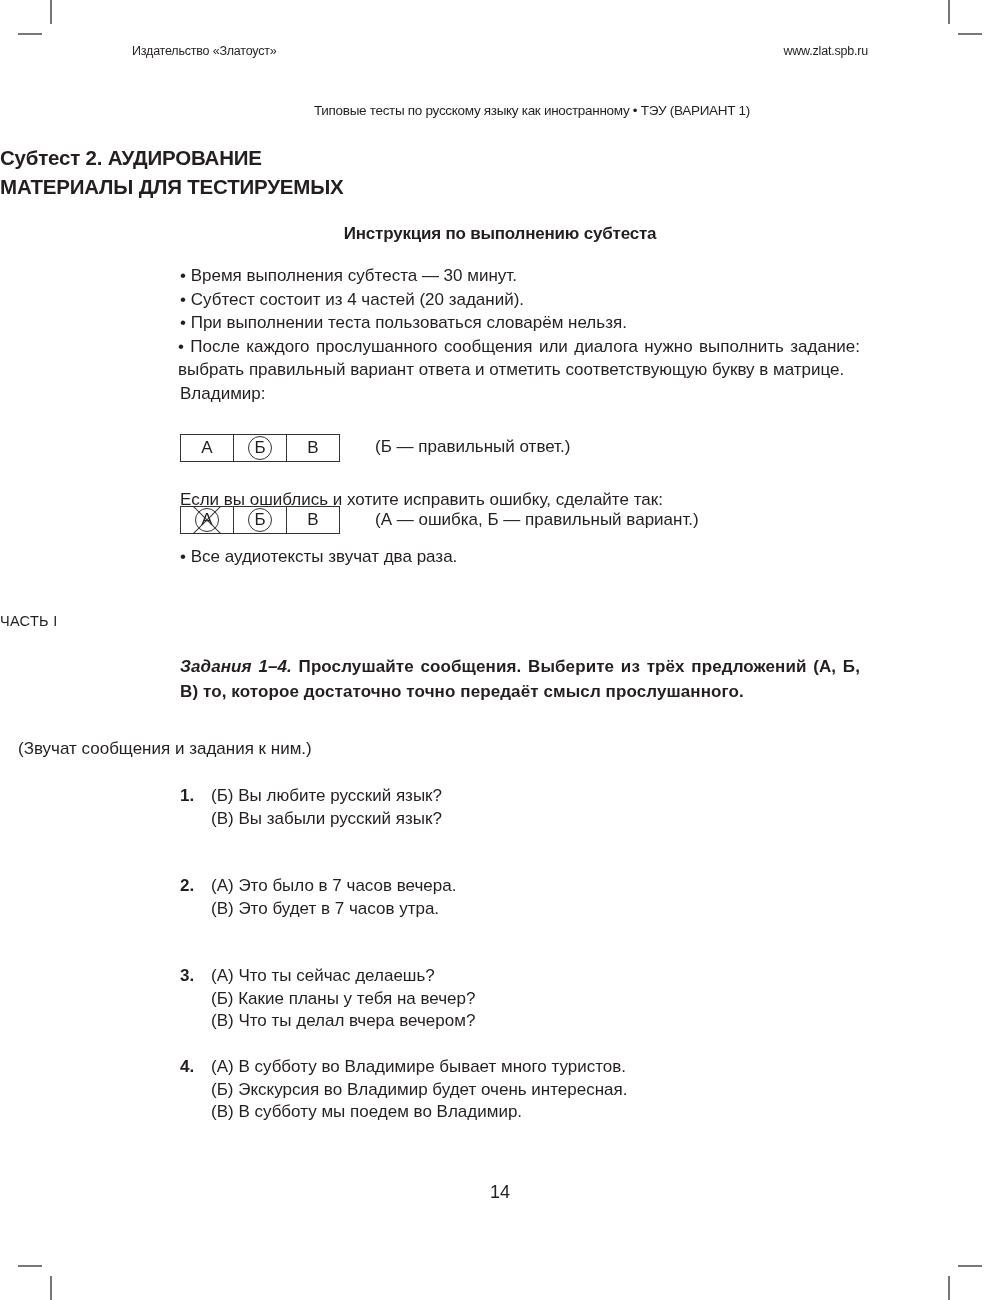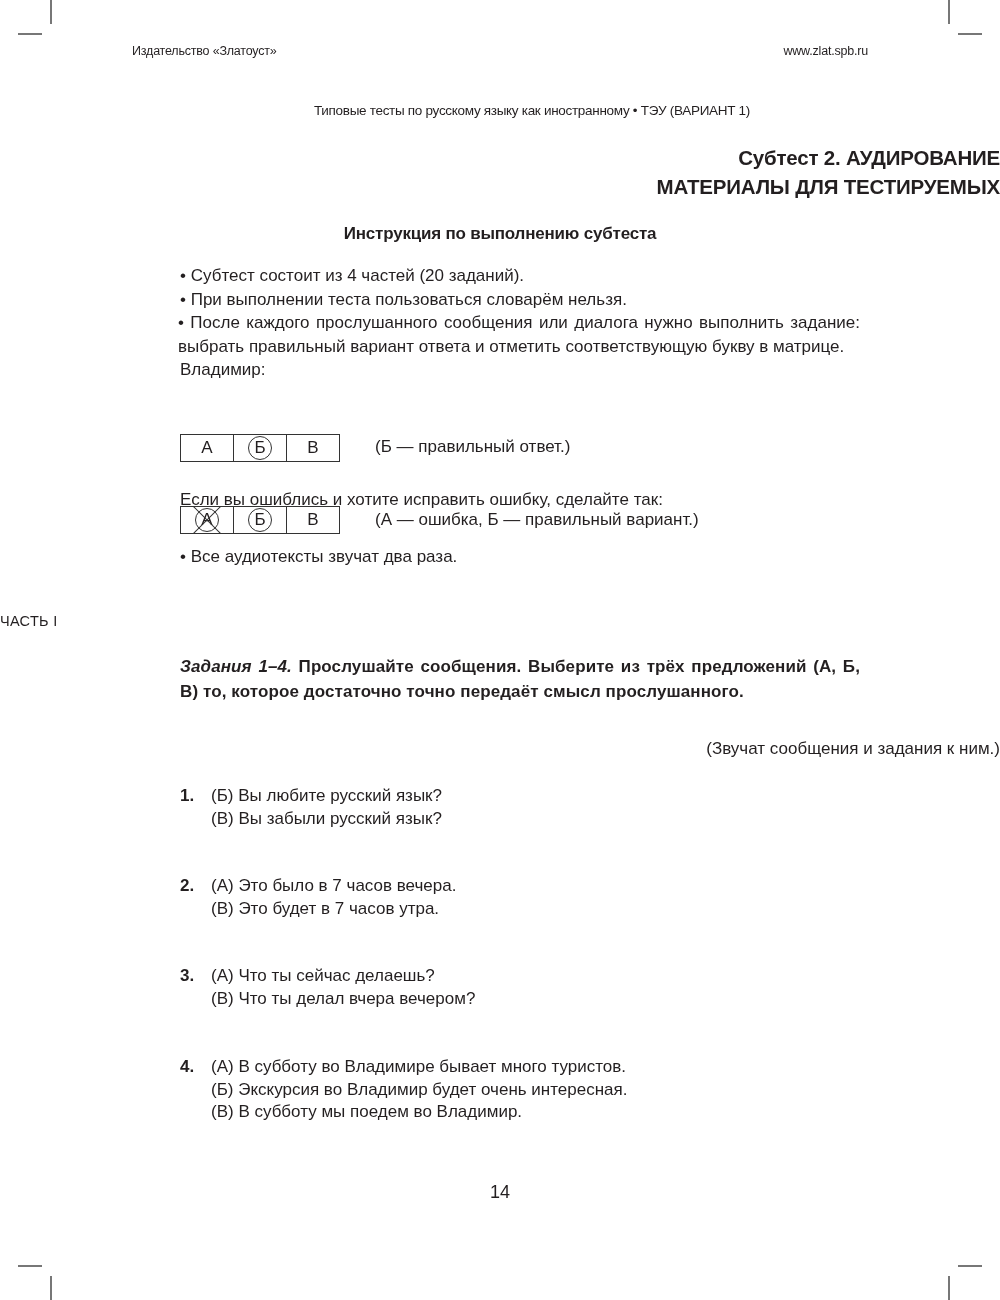--- a/index.html
+++ b/index.html
@@ -3,35 +3,35 @@
 <meta charset="utf-8">
 <style>
   html, body { margin:0; padding:0; background:#fff; }
   body { width:1000px; height:1300px; position:relative; overflow:hidden;
          font-family:"Liberation Sans", sans-serif; color:#231f20; }
   .crop { position:absolute; background:#777; }
   .v { width:2px; height:24px; }
   .h { height:2px; width:24px; }
   .hdr { position:absolute; top:44px; font-size:12.5px; letter-spacing:-0.2px; }
   .series { position:absolute; top:103px; left:0; width:1000px; text-align:center; font-size:13.5px; letter-spacing:-0.3px;margin-left:32px; }
-  .title { position:absolute; top:143px; left:0; width:1000px; text-align:right; font-size:20.5px; font-weight:bold; line-height:29px; letter-spacing:-0.2px; }
+  .title { position:absolute; top:143px; left:0; width:1000px; text-align:left; font-size:20.5px; font-weight:bold; line-height:29px; letter-spacing:-0.2px; }
   .instr-title { position:absolute; top:224px; left:0; width:1000px; text-align:center; font-size:17px; font-weight:bold; letter-spacing:-0.2px; }
   .txt { font-size:17px; line-height:23.5px; }
   .block { position:absolute; left:180px; width:680px; }
   .just { text-align:justify; }
   .matrix { position:absolute; left:180px; width:160px; height:28px; border:1px solid #333; display:flex; box-sizing:border-box; }
   .cell { flex:1; display:flex; align-items:center; justify-content:center; font-size:17px; position:relative; }
   .cell + .cell { border-left:1px solid #333; }
   .circ { width:22px; height:22px; border:1px solid #333; border-radius:50%; display:flex; align-items:center; justify-content:center; }
   .cross { position:absolute; left:50%; top:50%; width:38px; height:1px; background:#333; }
   .note { position:absolute; left:375px; font-size:17px; }
   .part { position:absolute; top:613px; left:0; width:949px; font-size:14.5px; letter-spacing:0.3px; }
   .task { position:absolute; top:655px; left:180px; width:680px; font-size:17px; font-weight:bold; line-height:24.5px; text-align:justify; letter-spacing:0.1px; }
   .task i { font-style:italic; }
-  .sounds { position:absolute; top:739px; left:0; width:1000px; text-align:right; font-size:17px; padding-left:30px; box-sizing:border-box; }
+  .sounds { position:absolute; top:739px; left:0; width:1000px; text-align:left; font-size:17px; padding-left:18px; box-sizing:border-box; }
   .q { position:absolute; left:180px; font-size:17px; line-height:22.7px; }
   .qn { position:absolute; left:0; top:0; font-weight:bold; }
   .qopts { margin-left:31px; }
   .pageno { position:absolute; top:1182px; left:0; width:1000px; text-align:center; font-size:18px; }
 </style>
 </head>
 <body>
 
 <div class="crop v" style="left:50px;top:0;"></div>
 <div class="crop h" style="left:18px;top:33px;"></div>
@@ -47,20 +47,21 @@
 <div class="series">Типовые тесты по русскому языку как иностранному • ТЭУ (ВАРИАНТ 1)</div>
 
 <div class="title">
   <div>Субтест 2. АУДИРОВАНИЕ</div>
   <div>МАТЕРИАЛЫ ДЛЯ ТЕСТИРУЕМЫХ</div>
 </div>
 
 <div class="instr-title">Инструкция по выполнению субтеста</div>
 
 <div class="block txt" style="top:264px;">
+  <div style="padding-left:0;">• Время выполнения субтеста — 30 минут.</div>
   <div>• Субтест состоит из 4 частей (20 заданий).</div>
   <div>• При выполнении теста пользоваться словарём нельзя.</div>
   <div class="just" style="margin-left:-2px;"><span>• После каждого прослушанного сообщения или диалога нужно выполнить задание: выбрать правильный вариант ответа и отметить соответствующую букву в матрице.</span></div>
   <div>Владимир:</div>
 </div>
 
 <div class="matrix" style="top:434px;">
   <div class="cell">
       <span>А</span>
     </div>
@@ -117,20 +118,21 @@
   <div class="qopts">
     <div>(А) Это было в 7 часов вечера.</div>
     <div>(В) Это будет в 7 часов утра.</div>
   </div>
 </div>
 
 <div class="q" style="top:965px;">
   <span class="qn">3.</span>
   <div class="qopts">
     <div>(А) Что ты сейчас делаешь?</div>
+    <div>(Б) Какие планы у тебя на вечер?</div>
     <div>(В) Что ты делал вчера вечером?</div>
   </div>
 </div>
 
 <div class="q" style="top:1056px;">
   <span class="qn">4.</span>
   <div class="qopts">
     <div>(А) В субботу во Владимире бывает много туристов.</div>
     <div>(Б) Экскурсия во Владимир будет очень интересная.</div>
     <div>(В) В субботу мы поедем во Владимир.</div>

